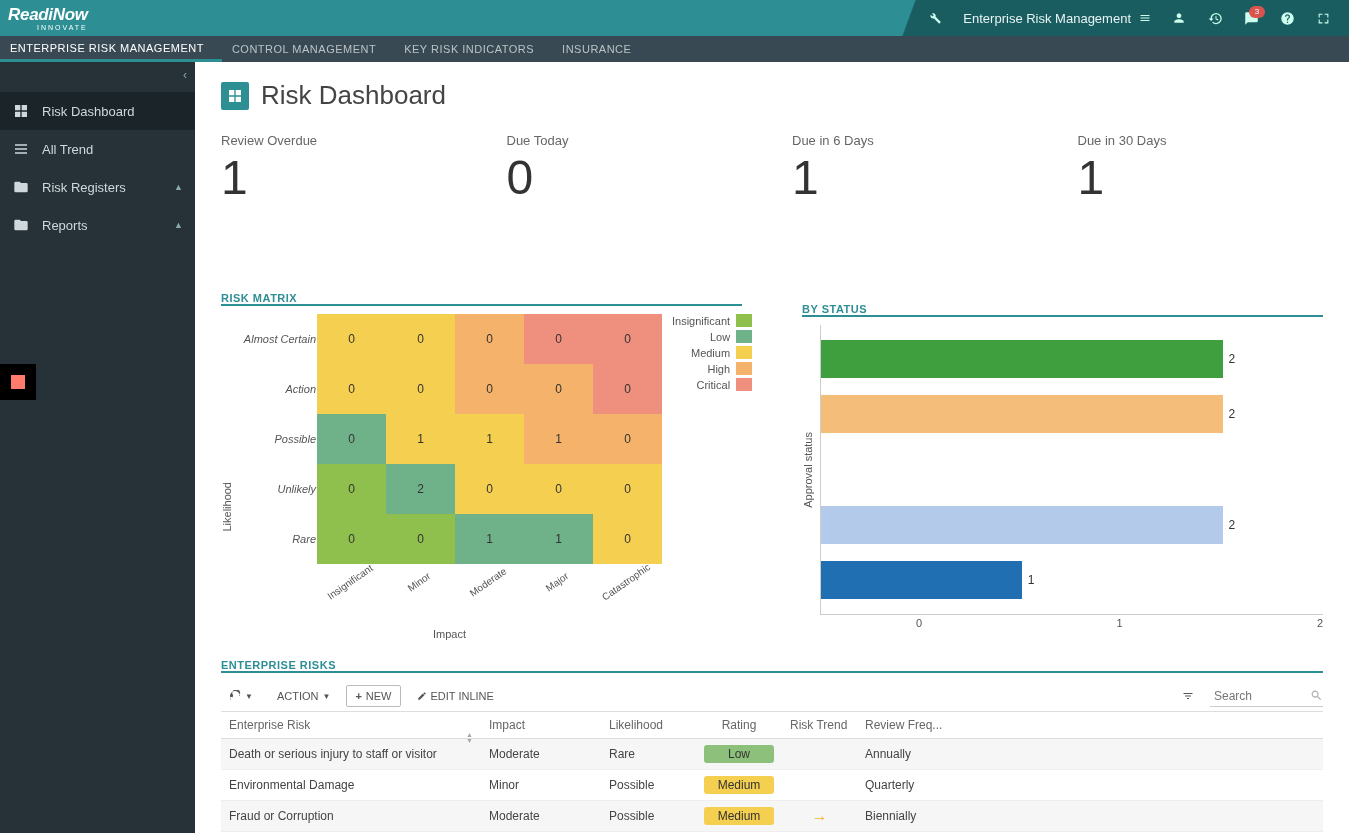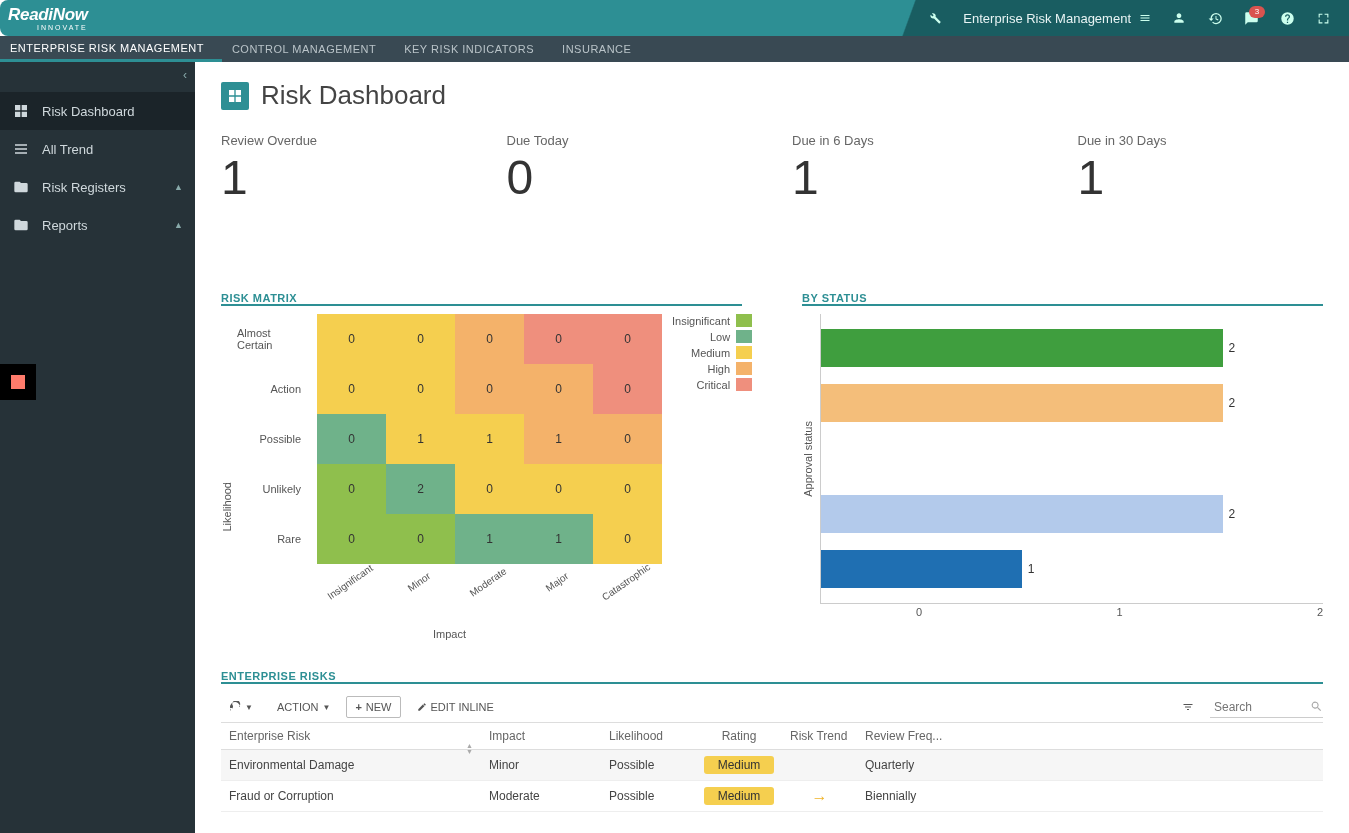--- a/index.html
+++ b/index.html
@@ -1,19 +1,19 @@
 <!DOCTYPE html>
 <html><head>
 <meta charset="utf-8">
 <style>
 * { margin: 0; padding: 0; box-sizing: border-box; }
 body { font-family: "Segoe UI", Arial, sans-serif; font-size: 13px; color: #333; background: #fff; overflow: hidden; }
 
 
-.topbar { height: 36px; background: #2d8f94; display: flex; align-items: center; padding: 0 18px 0 8px; color: #fff; position: relative; border-radius: 8px; }
+.topbar { height: 36px; background: #2d8f94; display: flex; align-items: center; padding: 0 18px 0 8px; color: #fff; position: relative; }
 .topbar::after { content: ""; position: absolute; top: 0; right: 410px; width: 60px; height: 100%; background: linear-gradient(110deg, #2d8f94 49%, #195d61 51%); }
 .topbar-right-bg { position: absolute; top: 0; right: 0; height: 100%; width: 410px; background: #195d61; }
 .logo { font-style: italic; font-weight: 600; font-size: 17px; letter-spacing: -0.3px; position: relative; z-index: 2; }
 .logo-sub { font-size: 7px; letter-spacing: 2px; display: block; line-height: 6px; text-align: right; font-weight: 400; }
 .topbar-spacer { flex: 1; }
 .topbar-right { display: flex; align-items: center; gap: 20px; position: relative; z-index: 2; }
 .topbar-icon { width: 16px; height: 16px; display: flex; align-items: center; justify-content: center; cursor: pointer; fill: #cfe; }
 .app-title { font-size: 13px; color: #e8f4f4; display: flex; align-items: center; gap: 8px; }
 .notif-badge { position: relative; }
 .notif-badge::after { content: attr(data-count); position: absolute; top: -4px; right: -6px; background: #d9534f; color: #fff; border-radius: 7px; font-size: 8px; min-width: 12px; height: 12px; line-height: 12px; text-align: center; padding: 0 2px; }
@@ -40,29 +40,29 @@
 .page-title-icon { width: 28px; height: 28px; background: #2d8f94; border-radius: 2px; display: flex; align-items: center; justify-content: center; }
 .page-title { font-size: 26px; font-weight: 300; color: #444; }
 
 .stats-row { display: flex; gap: 40px; margin-bottom: 90px; }
 .stat { flex: 1; }
 .stat-label { font-size: 13px; color: #666; margin-bottom: 6px; }
 .stat-value { font-size: 48px; font-weight: 300; color: #333; line-height: 1; }
 
 .section-title { font-size: 11px; font-weight: 700; letter-spacing: 0.5px; color: #2d8f94; padding-bottom: 0px; border-bottom: 2px solid #2d8f94; display: block; margin-bottom: 8px; }
 
-.charts-row { display: flex; gap: 60px; margin-bottom: 30px; }
+.charts-row { display: flex; gap: 60px; margin-bottom: 19px; align-items: center; }
 .chart-panel { flex: 1; min-width: 0; }
 
 
 .matrix-wrap { display: flex; align-items: flex-start; gap: 10px; }
 .matrix-container { display: flex; align-items: center; gap: 4px; }
 .matrix-ylabel { writing-mode: vertical-rl; transform: rotate(180deg); font-size: 11px; color: #555; padding-bottom: 60px; }
 .matrix-grid { display: grid; grid-template-columns: 80px repeat(5, 69px); grid-template-rows: repeat(5, 50px) 40px; font-size: 11px; }
-.matrix-rowlabel { display: flex; align-items: center; justify-content: flex-end; padding-right: 16px; color: #555; }
+.matrix-rowlabel { display: flex; align-items: center; justify-content: flex-end; padding-right: 1px; color: #555; font-style: italic; }
 .matrix-cell { display: flex; align-items: center; justify-content: center; font-size: 12px; color: #333; }
 .matrix-collabel { display: flex; align-items: flex-start; justify-content: center; transform: rotate(-35deg); transform-origin: center; font-size: 10px; color: #555; padding-top: 12px; }
 .matrix-xlabel { grid-column: 2 / span 5; text-align: center; font-size: 11px; color: #555; padding-top: 24px; }
 .matrix-legend { font-size: 11px; }
 .matrix-legend-item { display: flex; align-items: center; justify-content: flex-end; gap: 6px; margin-bottom: 3px; color: #555; }
 .matrix-legend-swatch { width: 16px; height: 13px; }
 
 
 .status-chart { display: flex; align-items: stretch; height: 290px; }
 .status-ylabel { writing-mode: vertical-rl; transform: rotate(180deg); font-size: 11px; color: #555; align-self: center; padding-left: 6px; }
@@ -373,20 +373,28 @@
                   <span>▼</span>
                 </span></th>
               <th style="width: 120px;">Impact</th>
               <th style="width: 95px;">Likelihood</th>
               <th style="width: 85px; text-align: center;">Rating</th>
               <th style="width: 75px; margin-top: 25px;">Risk Trend</th>
               <th style="width: auto;">Review Freq...</th>
             </tr>
           </thead>
         <tbody id="table-body">
+            <tr>
+    <td>Death or serious injury to staff or visitor</td>
+    <td>Moderate</td>
+    <td>Rare</td>
+    <td style="text-align:center;"><span class="rating-pill" style="background:#8dc07a">Low</span></td>
+    <td style="text-align:center;"></td>
+    <td>Annually</td>
+            </tr>
             <tr>
     <td>Environmental Damage</td>
     <td>Minor</td>
     <td>Possible</td>
     <td style="text-align:center;"><span class="rating-pill" style="background:#f5cf4f">Medium</span></td>
     <td style="text-align:center;"></td>
     <td>Quarterly</td>
             </tr>
             <tr>
     <td>Fraud or Corruption</td>

